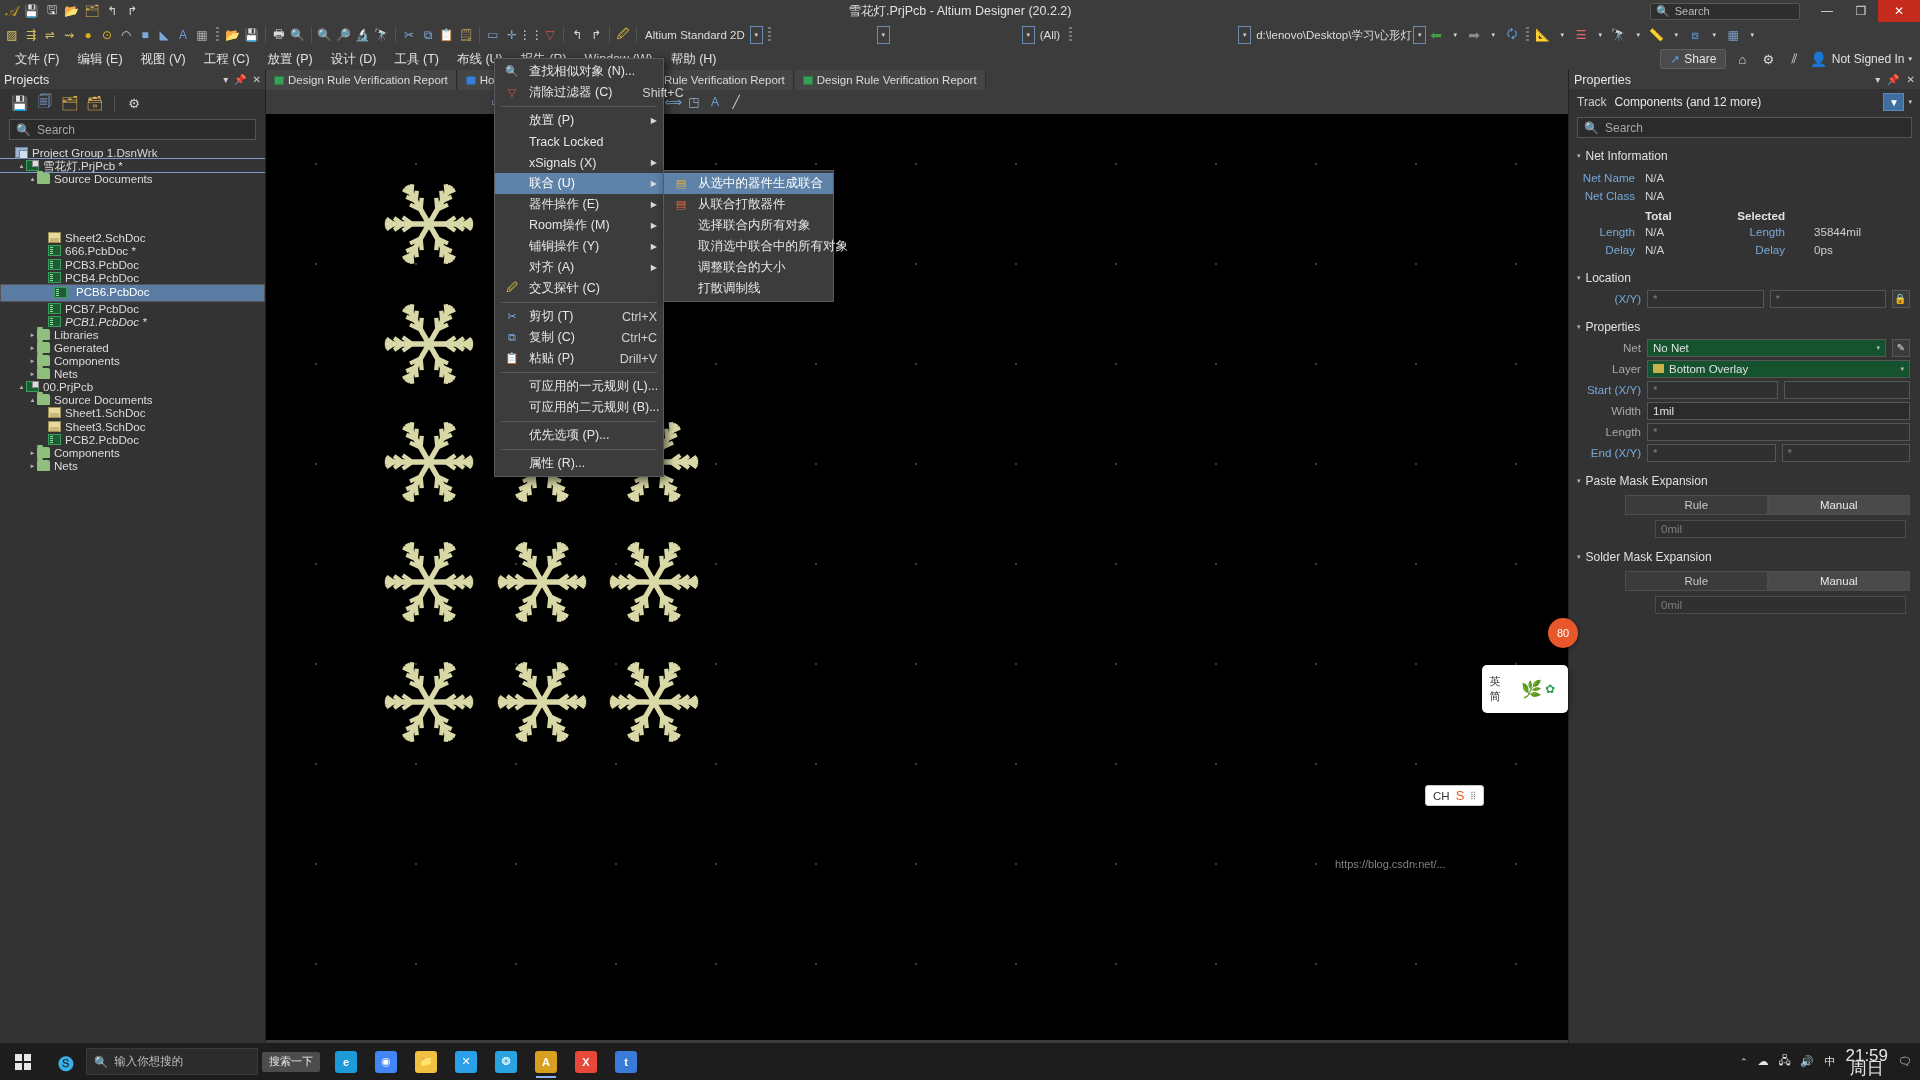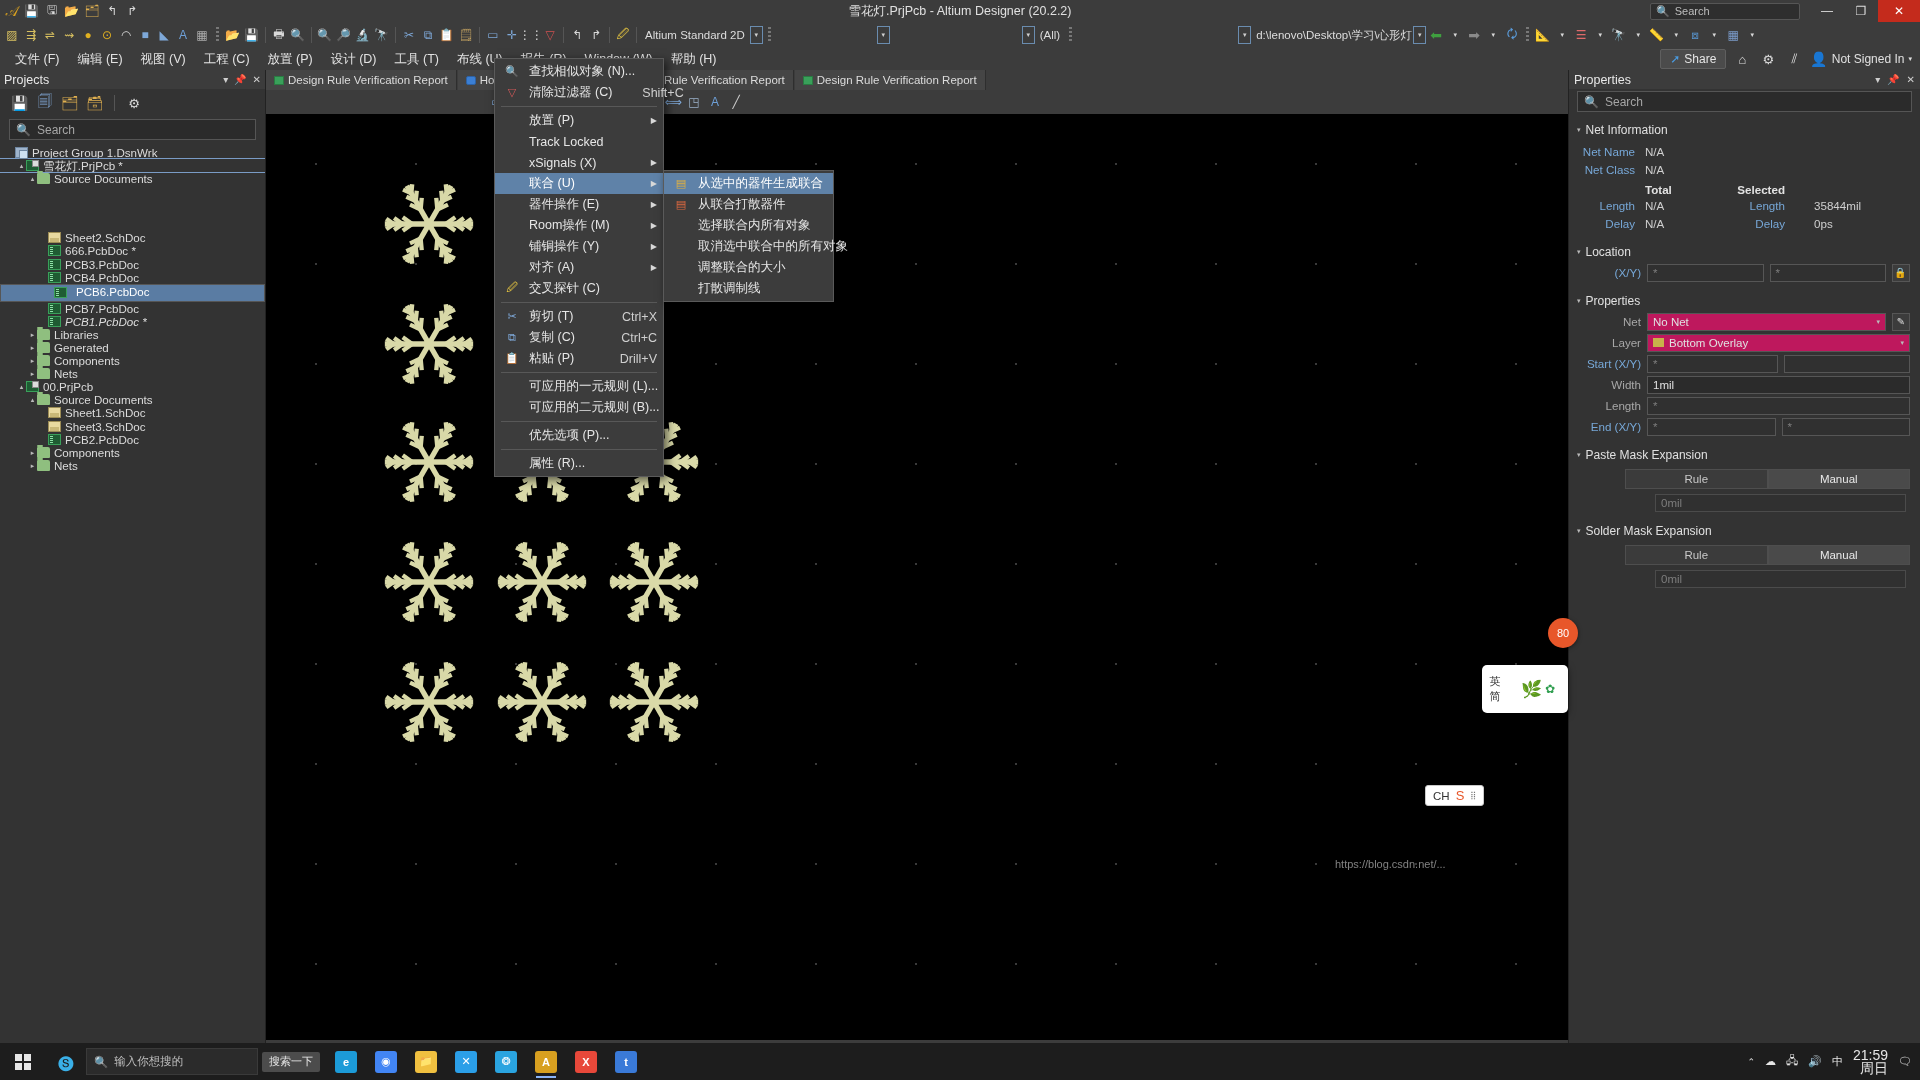--- a/index.html
+++ b/index.html
@@ -118,21 +118,21 @@
       display:flex; align-items:center; gap:6px; padding:0 6px; color:#a6a6a6; font-size:12px;}
   .sect { margin:2px 0 0 0;}
   .sect-h { display:flex; align-items:center; gap:5px; padding:3px 8px; font-size:12px; color:#e0e0e0; background:#333;}
   .sect-h .caret { font-size:7px; color:#b9b9b9;}
   .row { display:flex; align-items:center; height:21px; padding:0 10px; gap:6px; font-size:12px;}
   .row .lbl { width:62px; text-align:right; color:#a8a8a8; flex:0 0 62px; font-size:11.6px;}
   .row .lbl.blue { color:#77a8d8;}
   .inp { flex:1 1 auto; height:18px; background:#2b2b2b; border:1px solid #565656; color:#e0e0e0;
      font-size:11.5px; padding:0 5px; display:flex; align-items:center;}
   .inp.dim { color:#7d7d7d; background:#303030;}
-  .sel { flex:1 1 auto; height:18px; background:#be185d; border:1px solid #565656; color:#e0e0e0;
+  .sel { flex:1 1 auto; height:18px; background:#14532d; border:1px solid #565656; color:#e0e0e0;
      font-size:11.5px; padding:0 5px; display:flex; align-items:center; gap:5px;}
   .sel .car { margin-left:auto; font-size:7px; color:#bbb;}
   .mini-btn { width:18px; height:18px; background:#3c3c3c; border:1px solid #565656;
       display:inline-flex; align-items:center; justify-content:center; font-size:10px; color:#ddd; flex:0 0 18px;}
   .netinfo-table { padding:2px 10px 2px 10px; }
   .nit-row { display:flex; font-size:11.6px; height:18px; align-items:center;}
   .nit-row .c1 { width:62px; text-align:right; color:#77a8d8; flex:0 0 62px; padding-right:6px;}
   .nit-row .c2 { width:88px; color:#cfcfcf; padding-left:4px;}
   .nit-row .c3 { width:62px; text-align:right; color:#77a8d8; flex:0 0 62px; padding-right:6px;}
   .nit-row .c4 { color:#cfcfcf; padding-left:4px;margin-left:19px;}
@@ -172,21 +172,21 @@
   .tb-cortana { width:40px; height:37px; display:flex; align-items:center; justify-content:center; color:#ddd; font-size:15px;}
   .tb-searchbox { width:172px; height:27px; background:#2b2b2b; border:1px solid #3a3a3a; display:flex;
       align-items:center; gap:6px; padding:0 7px; color:#bdbdbd; font-size:11.5px; margin-right:4px;}
   .tb-pill { height:20px; background:#4c4c4c; color:#e6e6e6; font-size:11px; padding:0 7px; display:flex;
       align-items:center; border-radius:2px; margin-right:6px;}
   .tbapp { width:40px; height:37px; display:flex; align-items:center; justify-content:center; position:relative;}
   .tbapp .g { width:22px; height:22px; border-radius:3px; display:flex; align-items:center; justify-content:center;
       font-size:11px; color:#fff; font-weight:bold;}
   .tbapp.open:after { content:""; position:absolute; bottom:2px; left:10px; width:20px; height:2px; background:#8ab4f8;}
   .tb-right-sys { margin-left:auto; display:flex; align-items:center; gap:10px; padding-right:8px; color:#e6e6e6; font-size:11px;}
-  .clock { text-align:right; line-height:13px; font-size:14px;}
+  .clock { text-align:center; line-height:13px; font-size:17px;}
 
   
   .ime-widget { position:absolute; width:86px; height:48px; background:#fff; border-radius:5px;
      box-shadow:0 2px 7px rgba(0,0,0,.5); display:flex; align-items:center; z-index:70;}
   .ime-left { width:26px; text-align:center; font-size:11px; color:#333; line-height:15px;}
   .ime-badge { position:absolute; width:30px;height:30px;border-radius:50%; background:#e8572a; color:#fff;
      display:flex;align-items:center;justify-content:center; font-size:11px; z-index:70; box-shadow:0 1px 4px rgba(0,0,0,.5);}
   .ch-widget { position:absolute; background:#fff; border:1px solid #c9c9c9; border-radius:3px;
      display:flex; align-items:center; gap:6px; padding:2px 7px; font-size:11.5px; color:#333; z-index:70;}
   .wm { position:absolute; color:#9a9a9a; font-size:11px; z-index:75; opacity:.85;}
@@ -1189,20 +1189,28 @@
 
     <div class="rightpanel">
       <div class="rp-head">
         <span>Properties</span>
         <span class="ph-right">
           <span>▾</span>
           <span>📌</span>
           <span>✕</span>
         </span>
       </div>
+      <div class="rp-track">
+        <span>Track</span>
+        <span class="obj">Components (and 12 more)</span>
+        <span style="margin-left:auto;display:flex;gap:4px;align-items:center">
+          <span class="filter-btn">▼</span>
+          <span style="font-size:7px">▾</span>
+        </span>
+      </div>
       <div class="rp-search">
         <span>🔍</span>
         <span>Search</span>
       </div>
 
       <div class="sect">
         <div class="sect-h">
           <span class="caret">▾</span>
           <span>Net Information</span>
         </div>

